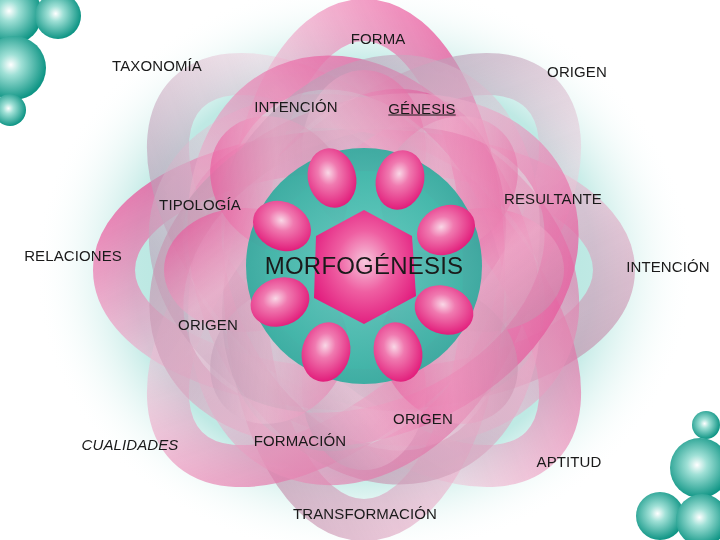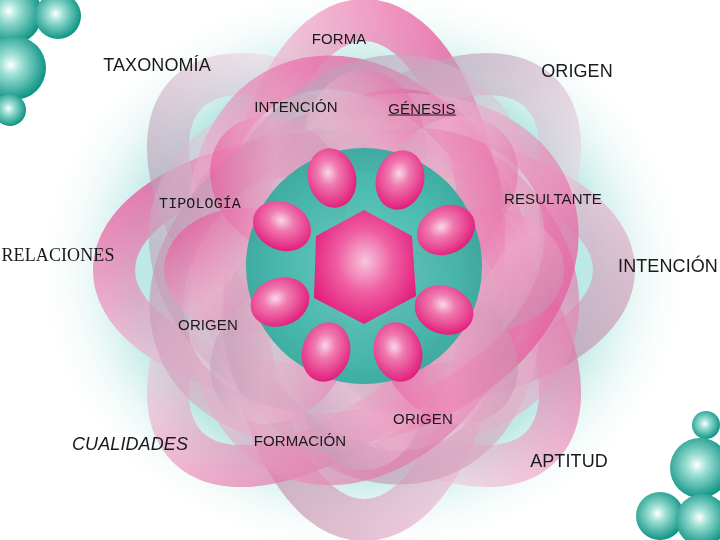--- a/index.html
+++ b/index.html
@@ -30,21 +30,21 @@
       letter-spacing: 0.1px;
       white-space: nowrap;
       transform: translate(-50%, -50%);
       line-height: 1;
     }
     .label.center {
       font-size: 24px;
       letter-spacing: 0.2px;
     }
     .label.inner { font-size: 15px; }
-    .label.outer { font-size: 18px; }
+    .label.outer { font-size: 15px; }
   </style>
 </head>
 <body>
 
 <div id="stage">
   <svg id="art" viewBox="0 0 720 540" xmlns="http://www.w3.org/2000/svg">
     <defs>
       <radialGradient id="halo" cx="50%" cy="50%" r="50%">
         <stop offset="0%" stop-color="#9fded5"></stop>
         <stop offset="70%" stop-color="#bfe9e4"></stop>
@@ -128,29 +128,31 @@
     </g>
 
     <g>
       <circle cx="706" cy="425" r="14" fill="url(#sphere)"></circle>
       <circle cx="700" cy="468" r="30" fill="url(#sphere)"></circle>
       <circle cx="660" cy="516" r="24" fill="url(#sphere)"></circle>
       <circle cx="702" cy="520" r="26" fill="url(#sphere)"></circle>
     </g>
   </svg>
 
+  <div class="label center" style="left:364px; top:266px;">MORFOGÉNESIS</div>
 
-  <div class="label inner" style="left:339px; top:38px;">FORMA</div>
+  <div class="label inner" style="left:378px; top:38px;">FORMA</div>
   <div class="label inner" style="left:296px; top:106px;">INTENCIÓN</div>
   <div class="label inner" style="left:422px; top:108px;text-decoration:underline;">GÉNESIS</div>
-  <div class="label inner" style="left:200px; top:204px;font-family:Liberation Mono, monospace;">TIPOLOGÍA</div>
+  <div class="label inner" style="left:200px; top:204px;">TIPOLOGÍA</div>
   <div class="label inner" style="left:537px; top:198px;margin-left:16px;">RESULTANTE</div>
   <div class="label inner" style="left:208px; top:324px;">ORIGEN</div>
   <div class="label inner" style="left:300px; top:440px;">FORMACIÓN</div>
   <div class="label inner" style="left:423px; top:418px;">ORIGEN</div>
+  <div class="label inner" style="left:365px; top:513px;">TRANSFORMACIÓN</div>
 
   <div class="label outer" style="left:157px; top:65px;">TAXONOMÍA</div>
   <div class="label outer" style="left:577px; top:71px;">ORIGEN</div>
-  <div class="label outer" style="left:58px; top:255px;font-family:Liberation Serif, serif;">RELACIONES</div>
+  <div class="label outer" style="left:73px; top:255px;">RELACIONES</div>
   <div class="label outer" style="left:668px; top:266px;">INTENCIÓN</div>
   <div class="label outer" style="left:130px; top:444px;font-style:italic;">CUALIDADES</div>
   <div class="label outer" style="left:569px; top:461px;">APTITUD</div>
 </div>
 
 </body></html>

